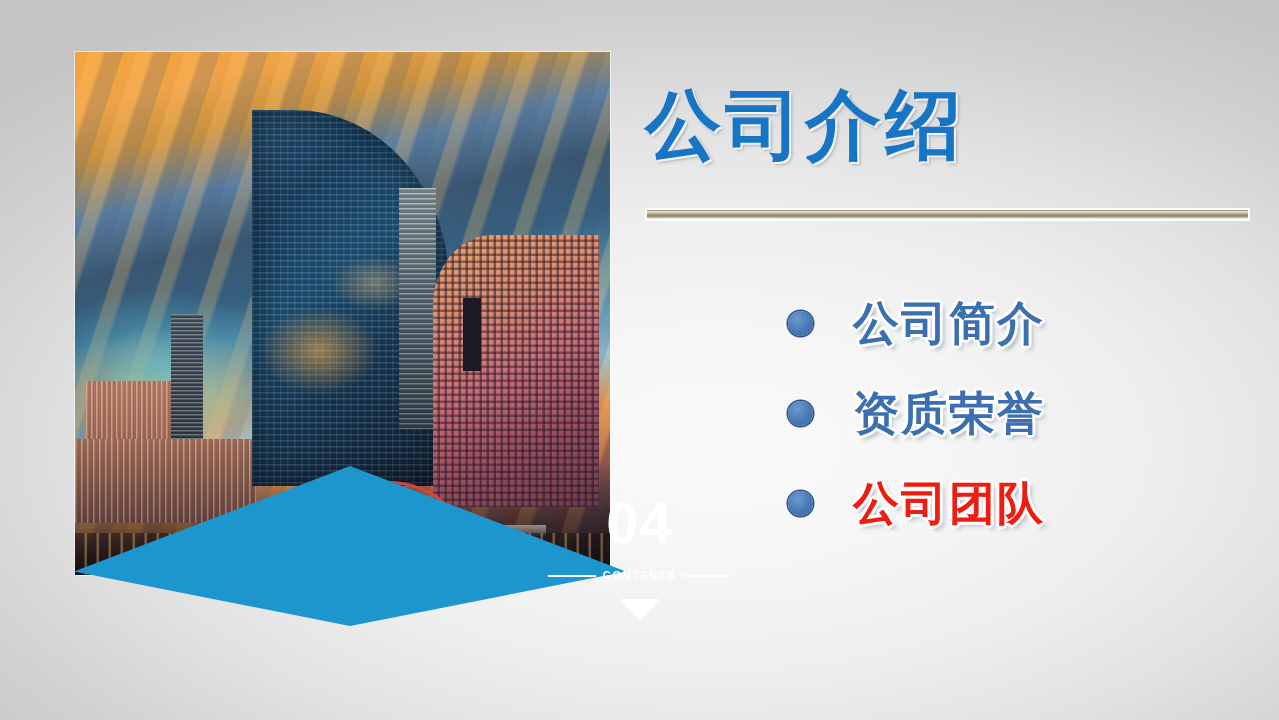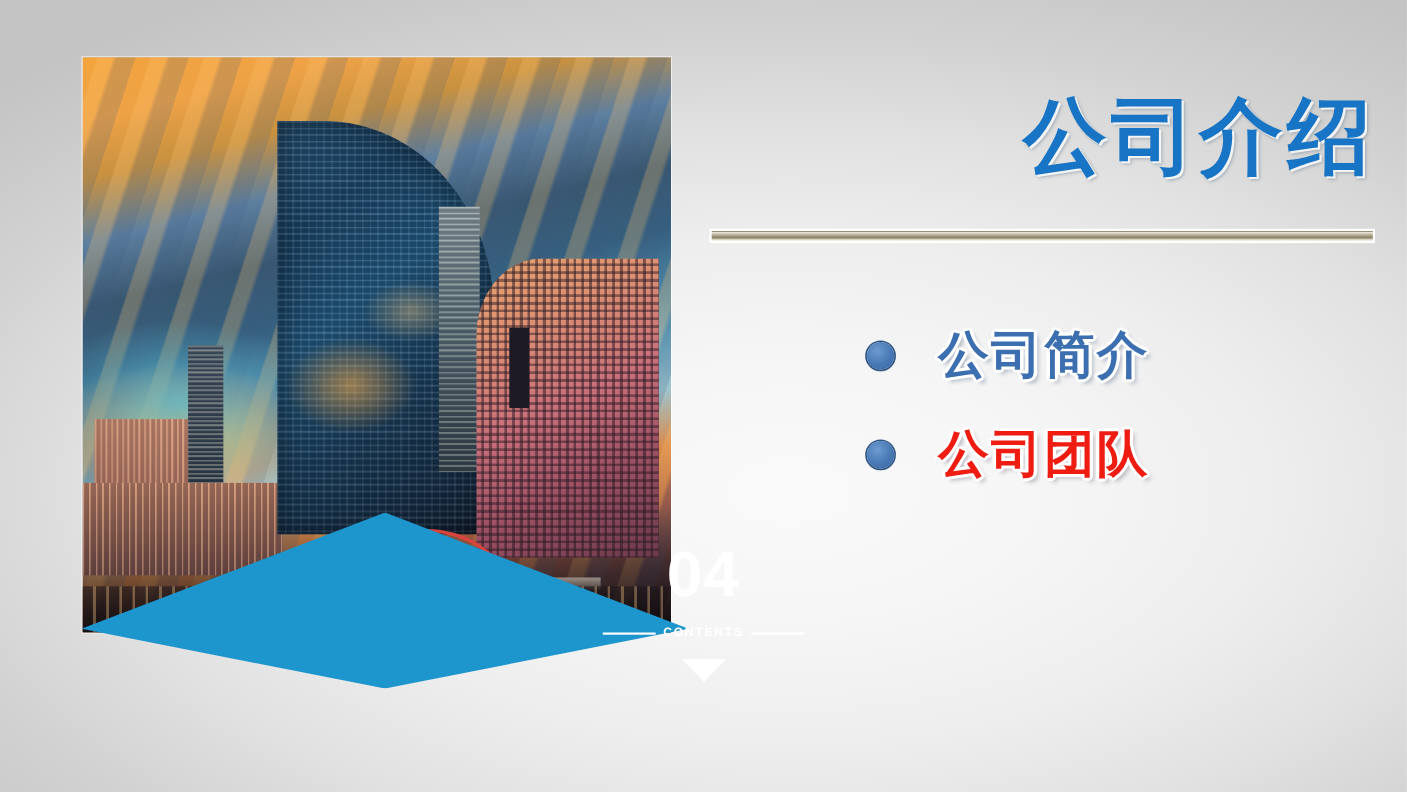--- a/index.html
+++ b/index.html
@@ -250,21 +250,21 @@
     border-right: 20px solid transparent;
     border-top: 21px solid #ffffff;
   }
 
   
   .title {
     position: absolute;
     left: 645px;
     top: 85px;
     width: 605px;
-    text-align: right;
+    text-align: left;
     font-size: 76px;
     font-weight: bold;
     letter-spacing: 4px;
     line-height: 1.05;
     color: #1874c4;
     text-shadow:
       2px 2px 0 rgba(255,255,255,0.85),
       3px 3px 3px rgba(90,110,130,0.45);
   }
 
@@ -286,21 +286,20 @@
     border-bottom: 1px solid #efece2;
     background: linear-gradient(180deg,
       #f4f1e6 0%, #cdc7b2 22%, #a39a80 50%, #8e8569 72%, #cfc9b4 100%);
   }
 
   .bullet-list {
     position: absolute;
     left: 645px;
     top: 278px;
     width: 605px;
-    font-family: Liberation Serif, serif;
   }
   .bullet-row {
     display: flex;
     align-items: center;
     height: 90px;
     padding-left: 143px;
     box-sizing: border-box;
   }
   .bullet-dot {
     flex: 0 0 auto;
@@ -378,20 +377,24 @@
     <div class="divider-inner"></div>
   </div>
 
   <div class="bullet-list">
 
     <div class="bullet-row">
       <span class="bullet-dot"></span>
       <span class="bullet-text blue">公司简介</span>
     </div>
 
+    <div class="bullet-row">
+      <span class="bullet-dot"></span>
+      <span class="bullet-text blue">资质荣誉</span>
+    </div>
 
     <div class="bullet-row">
       <span class="bullet-dot"></span>
       <span class="bullet-text red">公司团队</span>
     </div>
 
   </div>
 
 </div>
 

